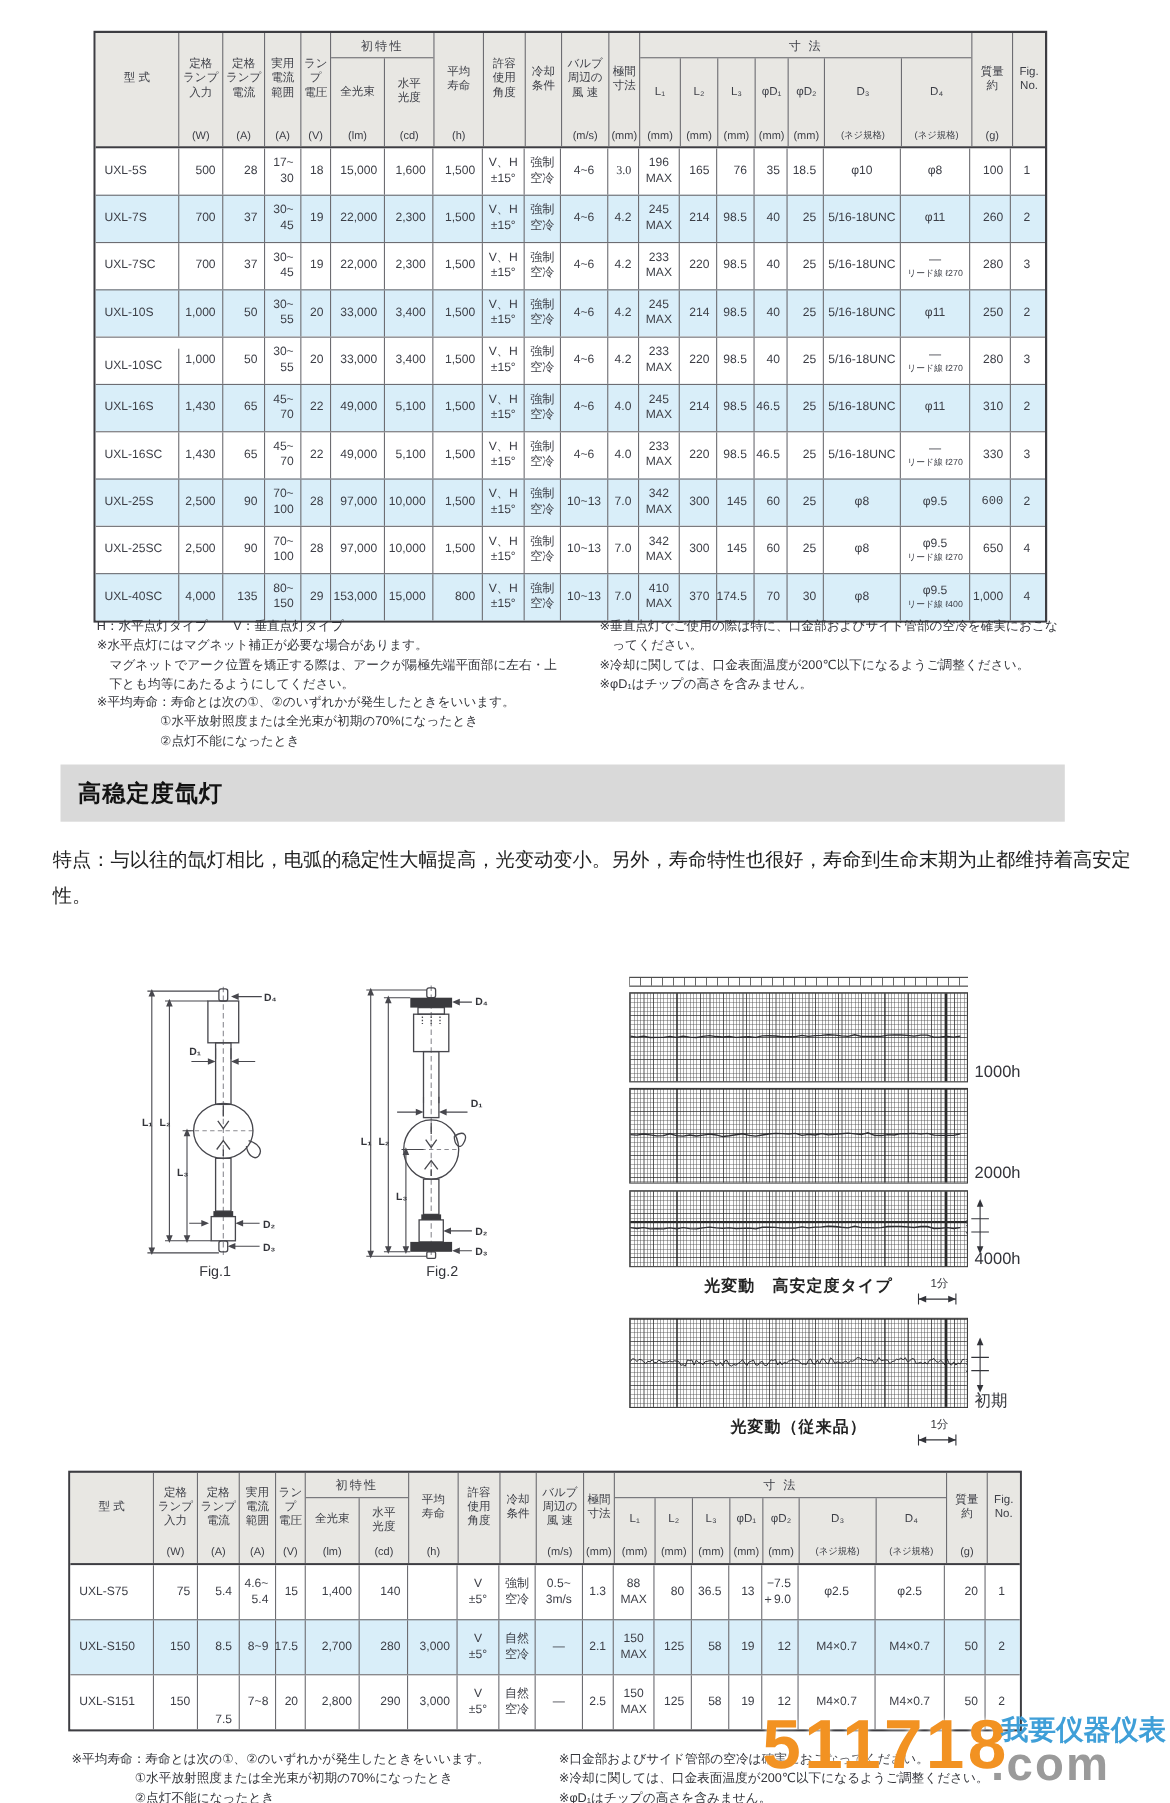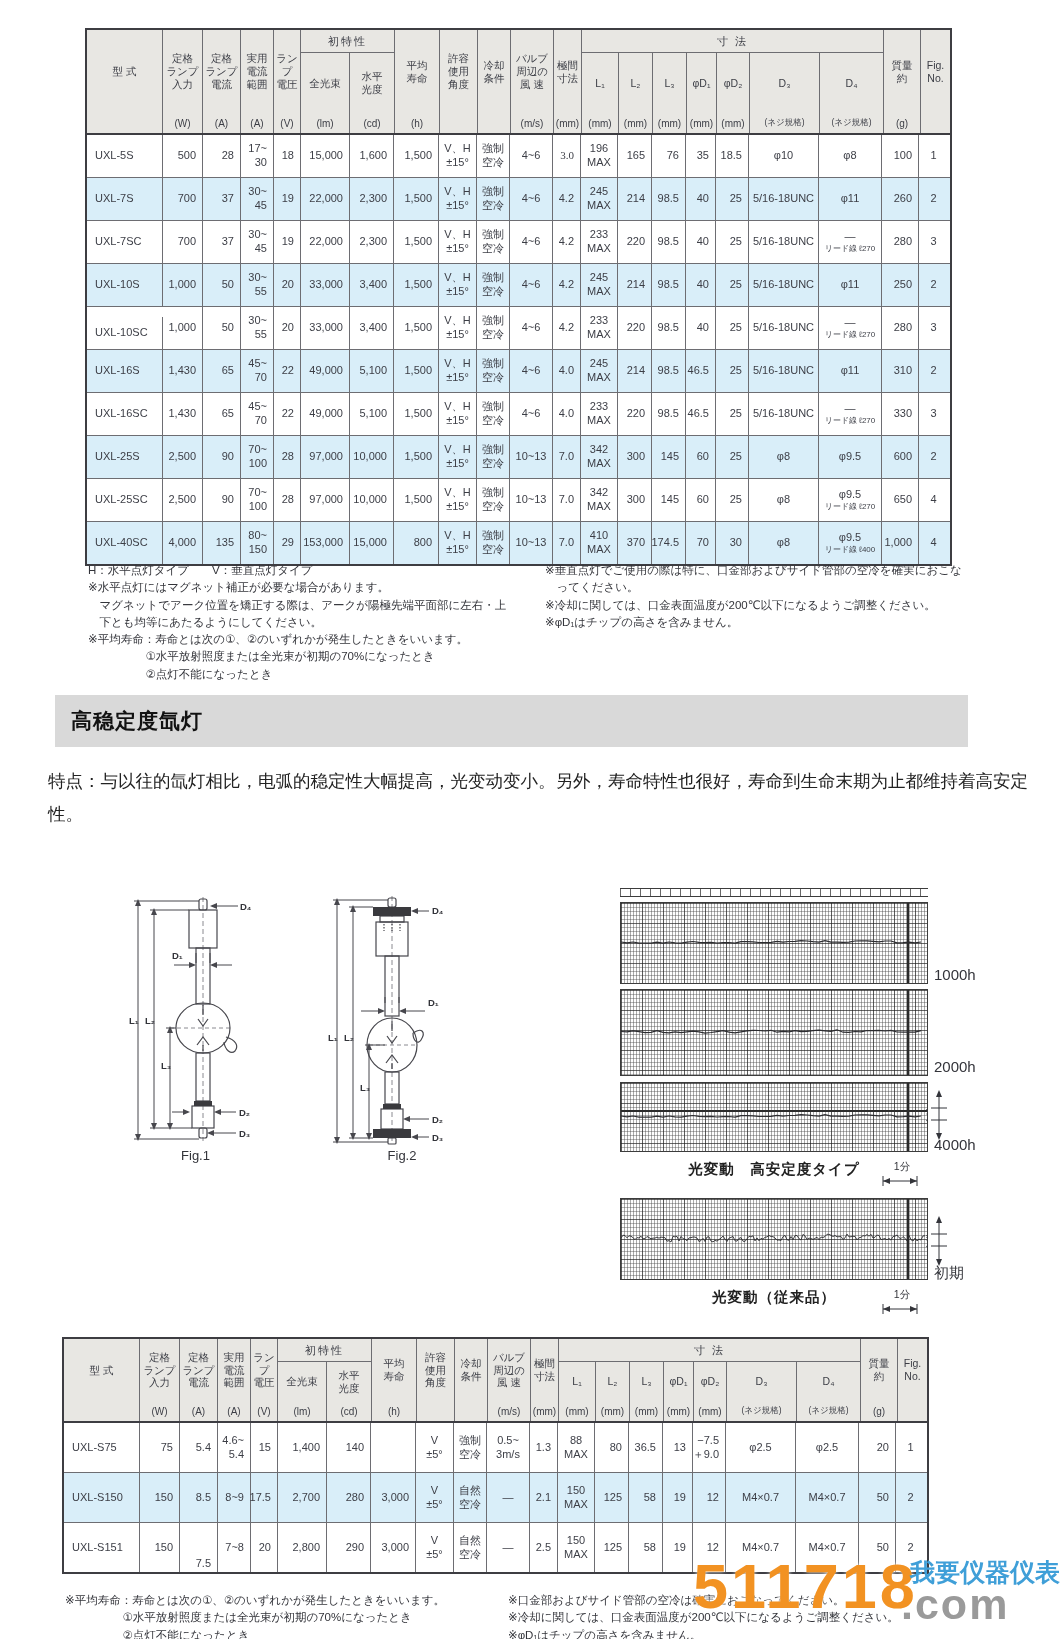--- a/index.html
+++ b/index.html
@@ -42,21 +42,21 @@
   .section-bar{position:absolute;left:55px;top:695px;width:913px;height:52px;background:#d9d9d9;}
   .section-title{padding:12px 0 0 16px;font-size:21px;font-weight:bold;color:#121212;letter-spacing:1px;}
   .feature{position:absolute;left:48px;top:765px;width:980px;font-size:17.5px;line-height:1.9;color:#222;}
 
   
   .figsvg{position:absolute;}
   .fig-caption{position:absolute;text-align:center;font-size:13px;color:#33343a;}
   .dimtxt{font-size:9.5px;font-weight:bold;fill:#33343a;}
 
   
-  .charts{position:absolute;left:620px;top:860px;width:440px;height:475px;}
+  .charts{position:absolute;left:572px;top:860px;width:440px;height:475px;}
   .strip{position:absolute;left:0;width:308px;box-sizing:border-box;border:1px solid #3c3c3c;background-color:#fdfdfd;
     background-image:
       linear-gradient(to right, transparent 0 286px, #2a2a2a 286px 288px, transparent 288px),
       repeating-linear-gradient(to right, rgba(25,25,25,.55) 0 1px, transparent 1px 21px),
       repeating-linear-gradient(to bottom, rgba(25,25,25,.5) 0 1px, transparent 1px 20px),
       repeating-linear-gradient(to right, rgba(70,70,70,.45) 0 1px, transparent 1px 3px),
       repeating-linear-gradient(to bottom, rgba(70,70,70,.4) 0 1px, transparent 1px 4px);}
   .strip-partial{position:absolute;left:0;top:28px;width:308px;height:9px;box-sizing:border-box;
       border-top:1px solid #3c3c3c;border-bottom:1px solid #3c3c3c;
       background-image:repeating-linear-gradient(to right, rgba(40,40,40,.7) 0 1px, transparent 1px 10px);}
@@ -736,21 +736,21 @@
           </div>
           <div class="bcell a-r" style="width: 33px;">
             <div>25</div>
           </div>
           <div class="bcell a-c" style="width: 70px;">
             <div>φ8</div>
           </div>
           <div class="bcell a-c" style="width: 63px;">
             <div>φ9.5</div>
           </div>
-          <div class="bcell a-r" style="width: 37px;">
+          <div class="bcell a-r" style="width: 37px; font-family: Liberation Mono, monospace;">
             <div>600</div>
           </div>
           <div class="bcell a-c" style="width: 29px;">
             <div>2</div>
           </div>
         </div>
         <div class="trow">
           <div class="bcell a-l" style="width: 76px;">
             <div>UXL-25SC</div>
           </div>

